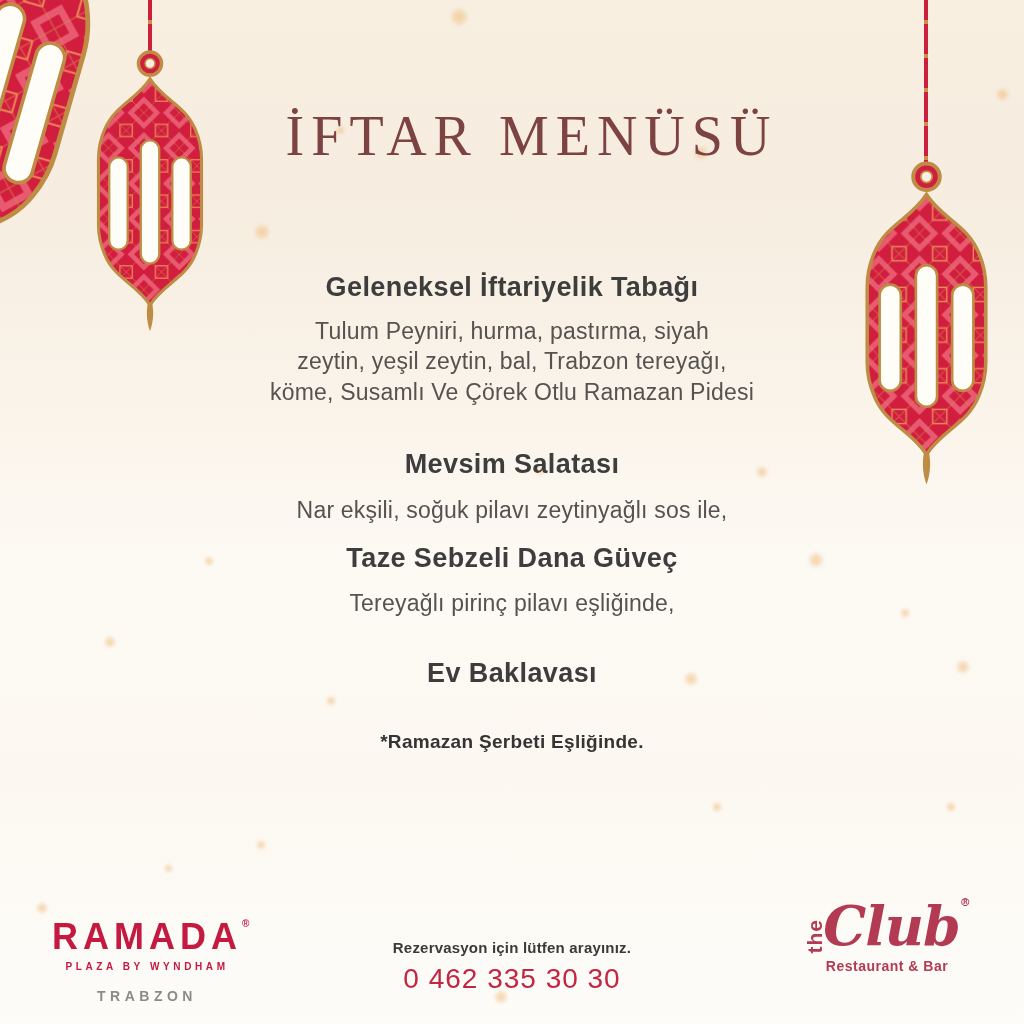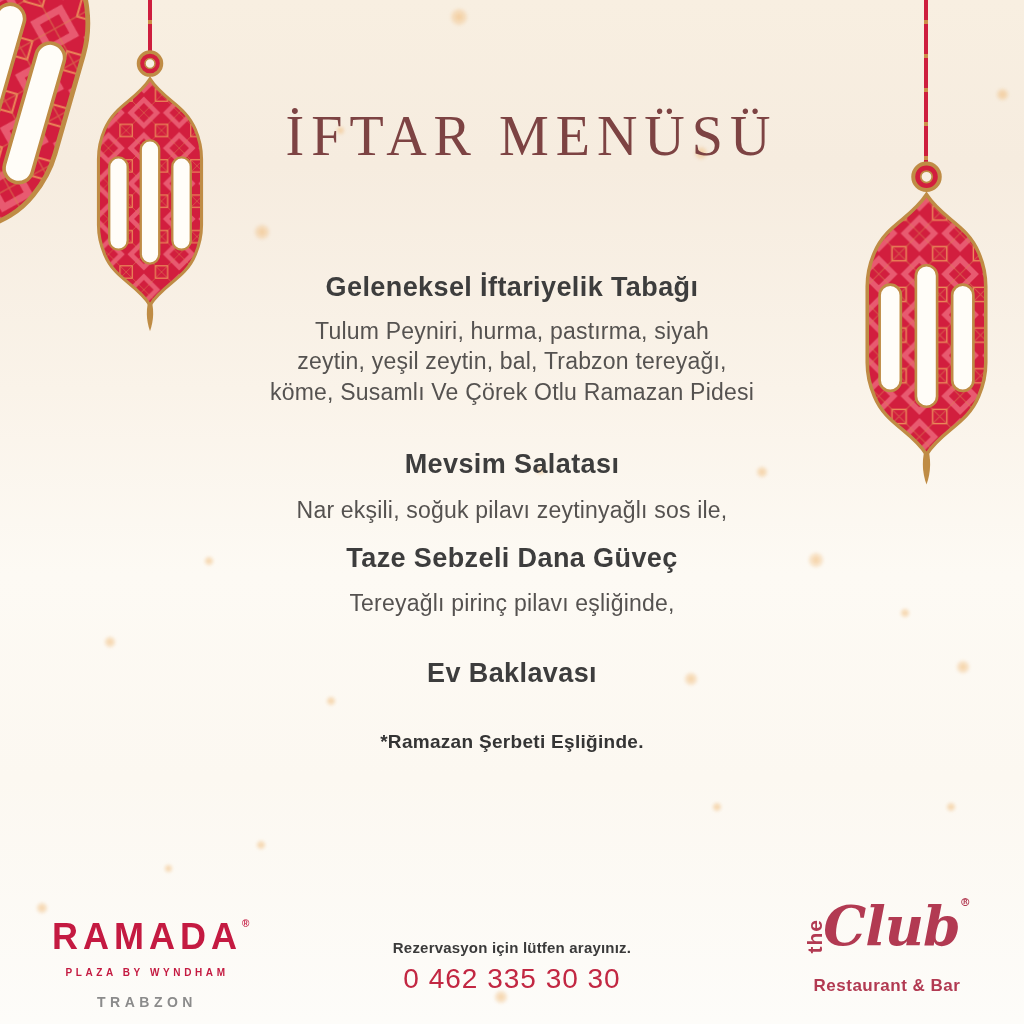--- a/index.html
+++ b/index.html
@@ -59,40 +59,40 @@
   .m-desc3{ margin-top:14px; }
   .m-h5   { margin-top:39px; }
   .m-note { margin-top:42px; }
 
   
   .footer { position:absolute; left:0; top:895px; width:100%; height:129px; }
 
   .ramada { position:absolute; left:52px; top:24px; width:190px; text-align:center; color:#c41a41; }
   .ramada-word { font-size:36px; font-weight:700; letter-spacing:5px; line-height:1; white-space:nowrap; }
   .ramada-word .reg { font-size:10px; vertical-align:top; letter-spacing:0; }
-  .ramada-sub { margin-top:12px; font-size:10px; font-weight:700; letter-spacing:3.6px; white-space:nowrap; }
+  .ramada-sub { margin-top:6px; font-size:10px; font-weight:700; letter-spacing:3.6px; white-space:nowrap; }
   .ramada-city { margin-top:16px; font-size:14px; font-weight:700; letter-spacing:4.5px; color:#8b8b8b; }
 
   .reserve { position:absolute; left:0; top:32px; width:100%; text-align:center; }
   .reserve-label { font-size:15px; font-weight:700; color:#3a3a3a; letter-spacing:.2px;margin-top:12px; }
   .reserve-phone { margin-top:7px; font-size:28px; font-weight:500; color:#c22742; letter-spacing:1px; }
 
   .club { position:absolute; right:42px; top:2px; width:190px; text-align:center; color:#b23a52; }
   .club-row { display:flex; align-items:flex-start; justify-content:center; }
   .club-the {
     writing-mode:vertical-rl; transform:rotate(180deg);
     font-size:21px; font-weight:700; letter-spacing:1px;
     margin-top:22px; margin-right:-4px;
   }
   .club-name {
     font-family:"DejaVu Serif","Liberation Serif",serif; font-style:italic;
     font-size:54px; font-weight:600; line-height:1.1; letter-spacing:-1px;
   }
   .club-reg { font-size:11px; vertical-align:top; letter-spacing:0; }
-  .club-sub { margin-top:20px; font-size:17px; font-weight:600; letter-spacing:.5px;text-align:center; }
+  .club-sub { margin-top:2px; font-size:14px; font-weight:600; letter-spacing:.5px;text-align:center; }
 
   .defs-svg { position:absolute; width:0; height:0; }
 </style>
 </head>
 <body>
 
 <svg class="defs-svg" aria-hidden="true">
   <defs>
     <pattern id="lpat" width="46" height="46" patternUnits="userSpaceOnUse">
       <rect width="46" height="46" fill="#d21e3e"></rect>

